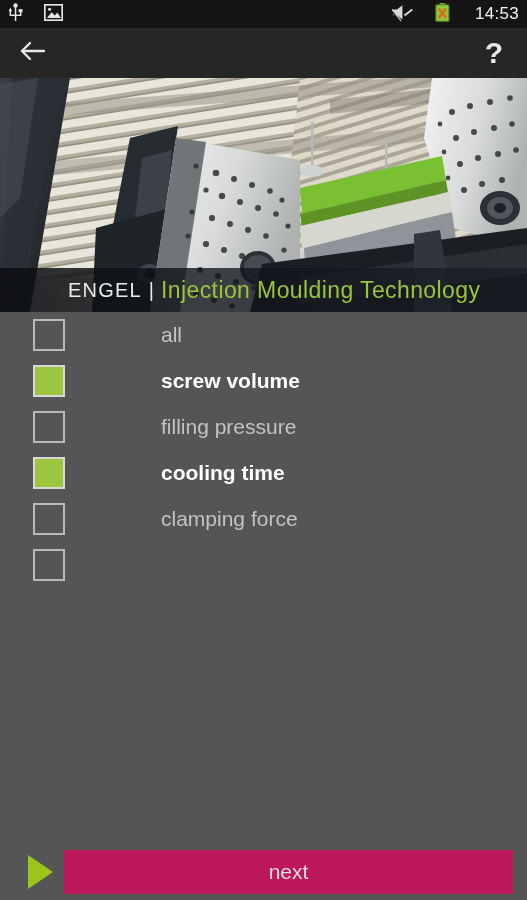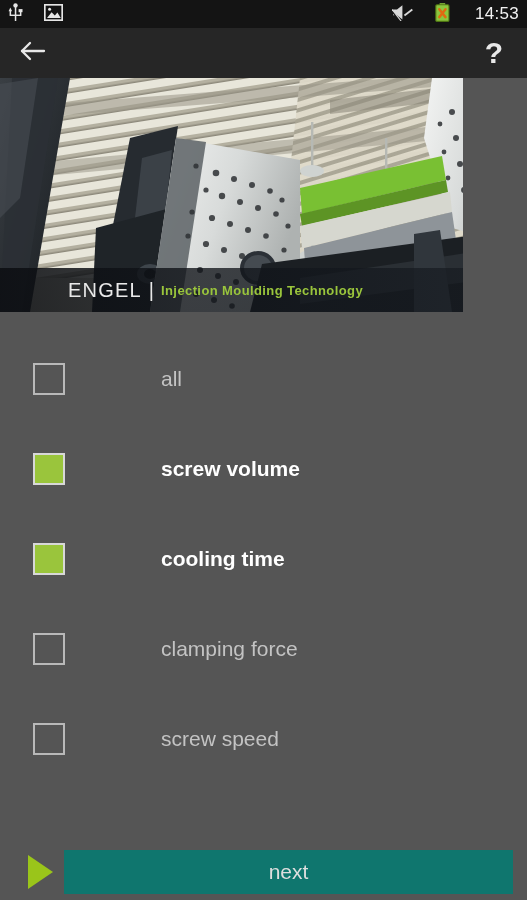--- a/index.html
+++ b/index.html
@@ -69,21 +69,21 @@
     color: #e8e8e8;
     font-size: 30px;
     font-weight: bold;
     line-height: 1;
   }
 
   
   .hero {
     position: absolute;
     top: 78px; left: 0;
-    width: 463px;
+    width: 527px;
     height: 234px;
     overflow: hidden;
     background: #9aa0a0;
   }
   .hero svg { display: block; }
   .hero-caption {
     position: absolute;
     left: 0; bottom: 0;
     width: 527px;
     height: 44px;
@@ -100,39 +100,38 @@
     font-weight: 300;
   }
   .brand-sep {
     color: #e9e9e9;
     font-size: 20px;
     margin: 0 7px;
     font-weight: 300;
   }
   .brand-tag {
     color: #9ac53c;
-    font-size: 13px;
-    font-weight: bold;
+    font-size: 23px;
+    font-weight: normal;
     letter-spacing: 0.4px;
   }
 
   
   .options {
     position: absolute;
     top: 312px; left: 0;
     width: 527px;
   }
   .option-row {
     display: flex;
     align-items: center;
     height: 46px;
     padding-left: 33px;
     box-sizing: border-box;
     cursor: pointer;
-    margin-top: 44px;
   }
   .cbox {
     width: 28px;
     height: 28px;
     border: 2px solid #b9b9b9;
     background: transparent;
     box-sizing: content-box;
     flex: 0 0 auto;
   }
   .cbox.checked {
@@ -168,21 +167,21 @@
     border-bottom: 17px solid transparent;
     border-left: 25px solid #9ac51a;
     cursor: pointer;
     flex: 0 0 auto;
   }
   .next-button {
     margin-left: 11px;
     margin-right: 14px;
     flex: 1 1 auto;
     height: 44px;
-    background: #0f766e;
+    background: #be185d;
     display: flex;
     align-items: center;
     justify-content: center;
     cursor: pointer;
   }
   .next-button-label {
     color: #dedede;
     font-size: 21px;
     font-weight: 300;
   }
@@ -396,34 +395,37 @@
     <div class="option-row">
       <span class="cbox"></span>
       <span class="option-label">all</span>
     </div>
 
     <div class="option-row selected">
       <span class="cbox checked"></span>
       <span class="option-label">screw volume</span>
     </div>
 
+    <div class="option-row">
+      <span class="cbox"></span>
+      <span class="option-label">filling pressure</span>
+    </div>
 
     <div class="option-row selected">
       <span class="cbox checked"></span>
       <span class="option-label">cooling time</span>
     </div>
 
     <div class="option-row">
       <span class="cbox"></span>
       <span class="option-label">clamping force</span>
     </div>
 
     <div class="option-row">
       <span class="cbox"></span>
-      <span class="option-label">screw speed</span>
     </div>
 
   </div>
 
   <div class="footer">
     <span class="next-arrow"></span>
     <div class="next-button">
       <span class="next-button-label">next</span>
     </div>
   </div>

